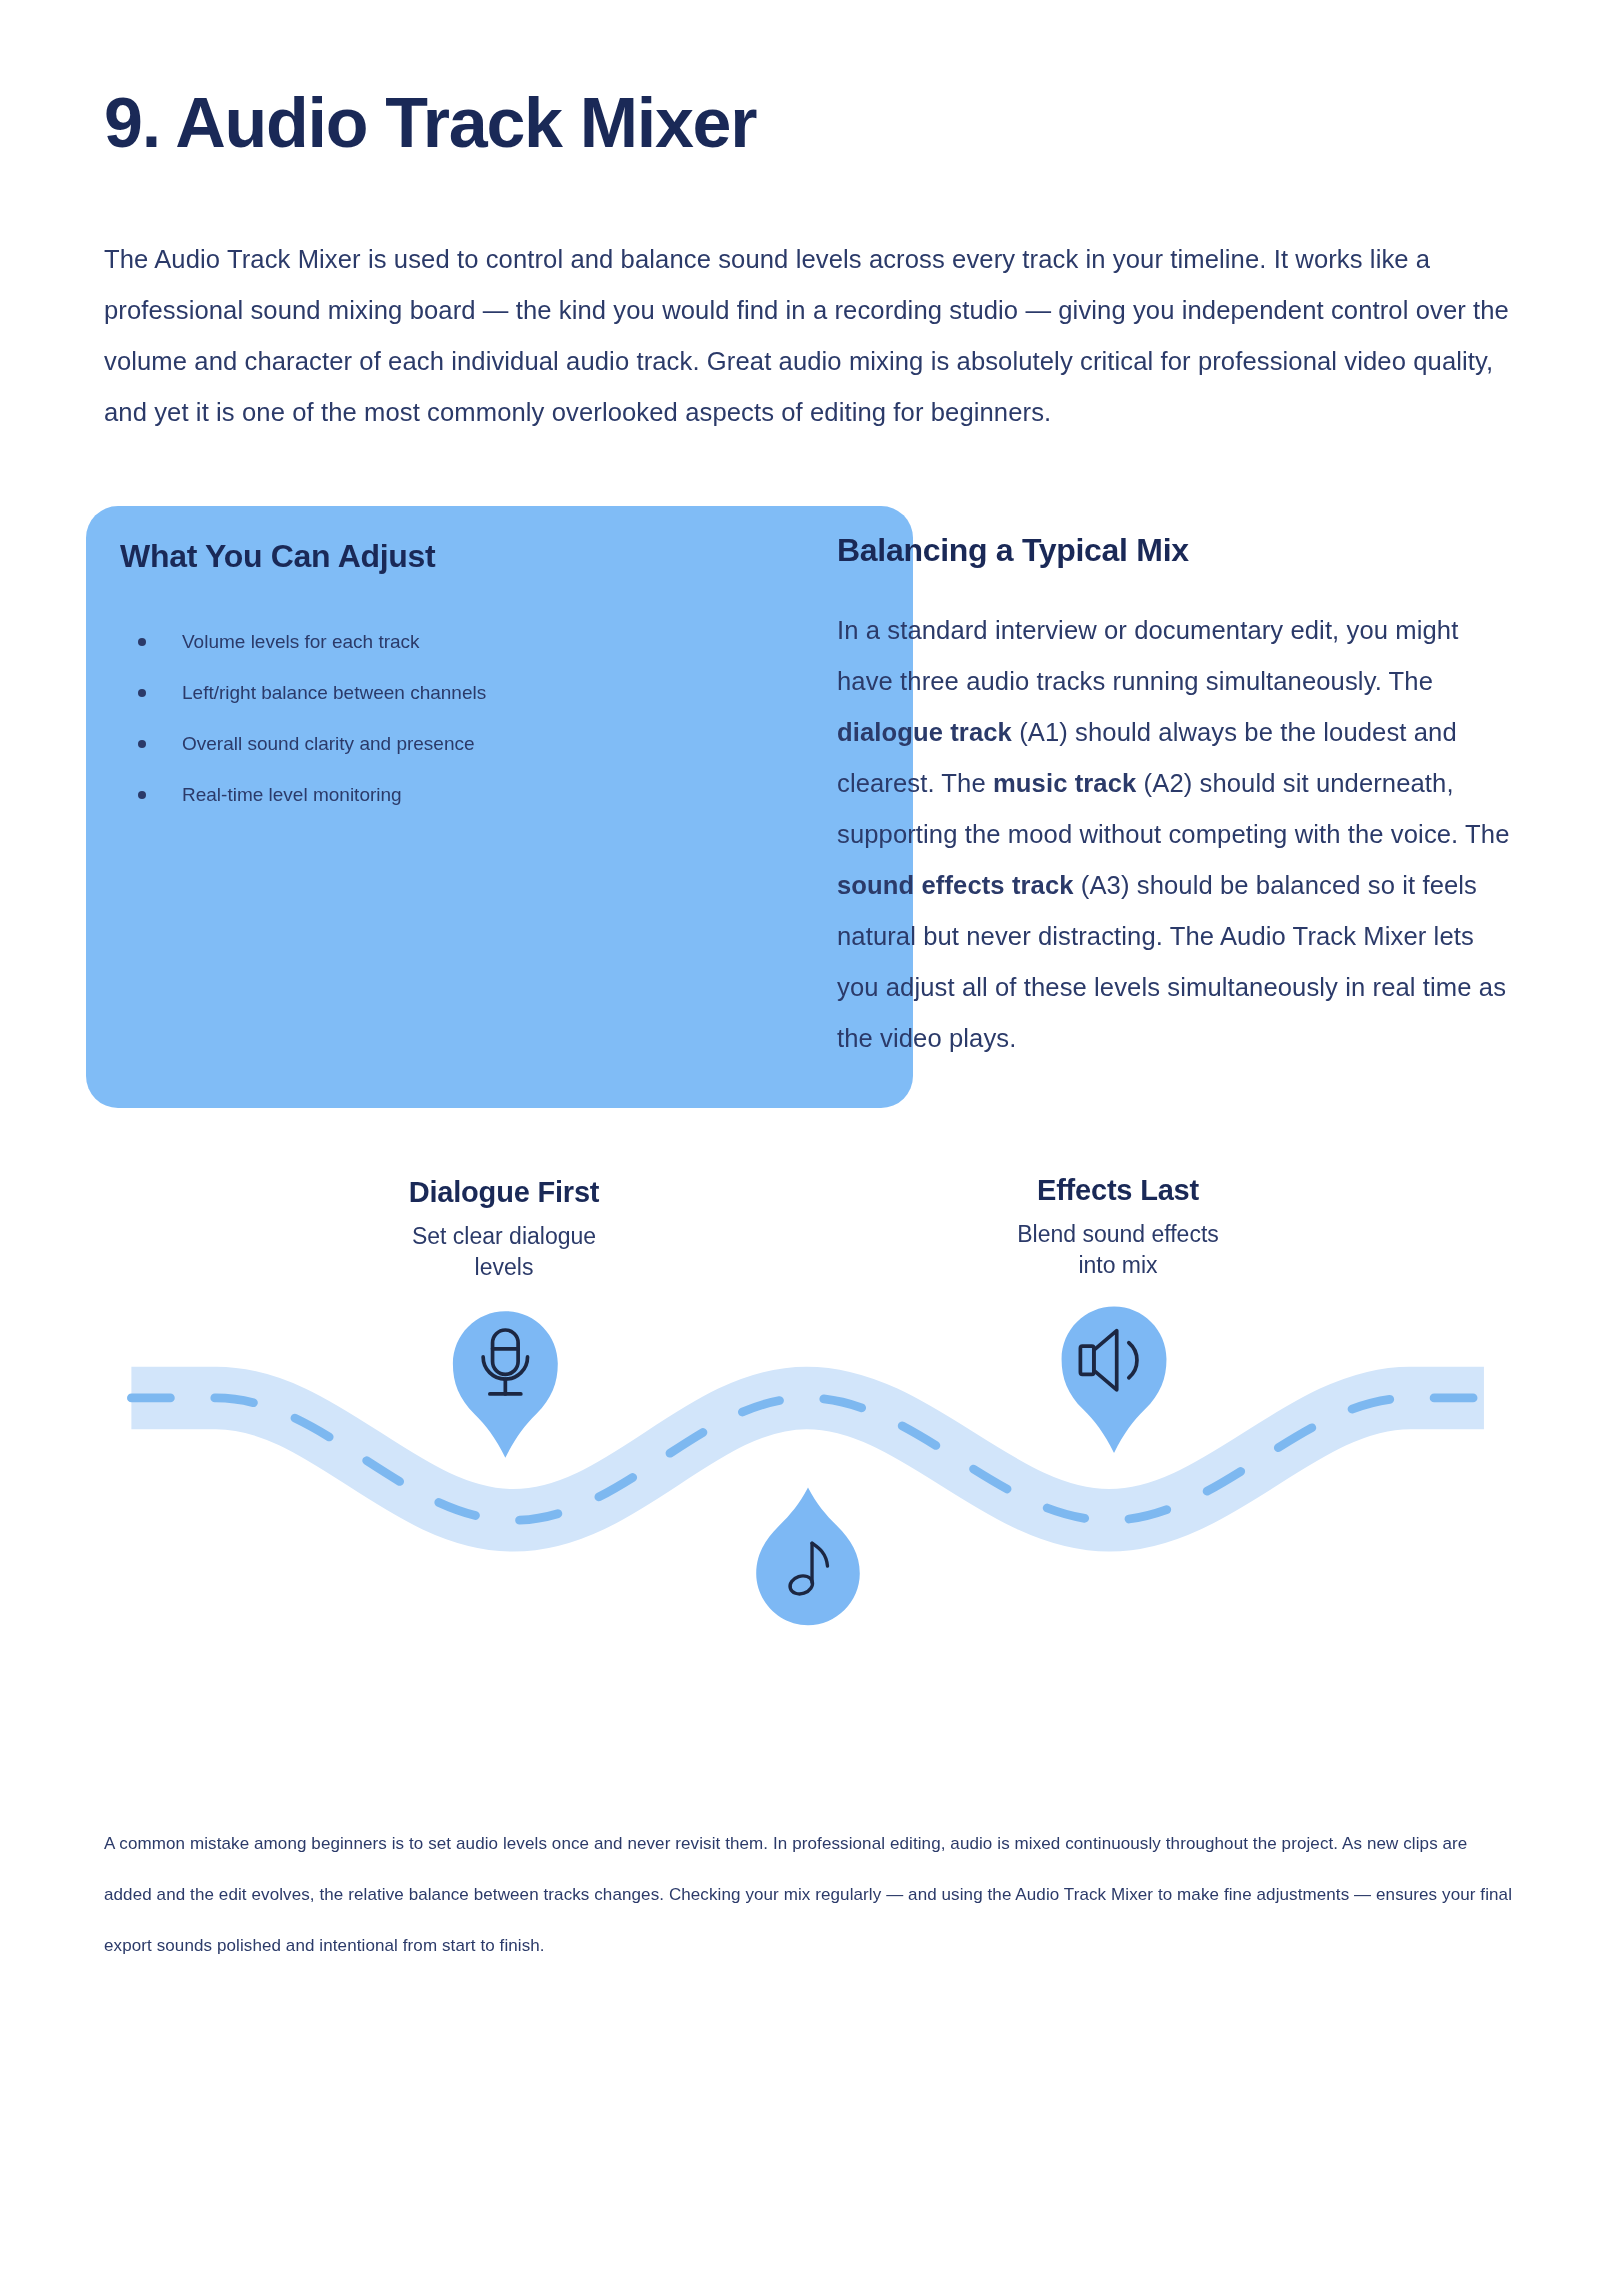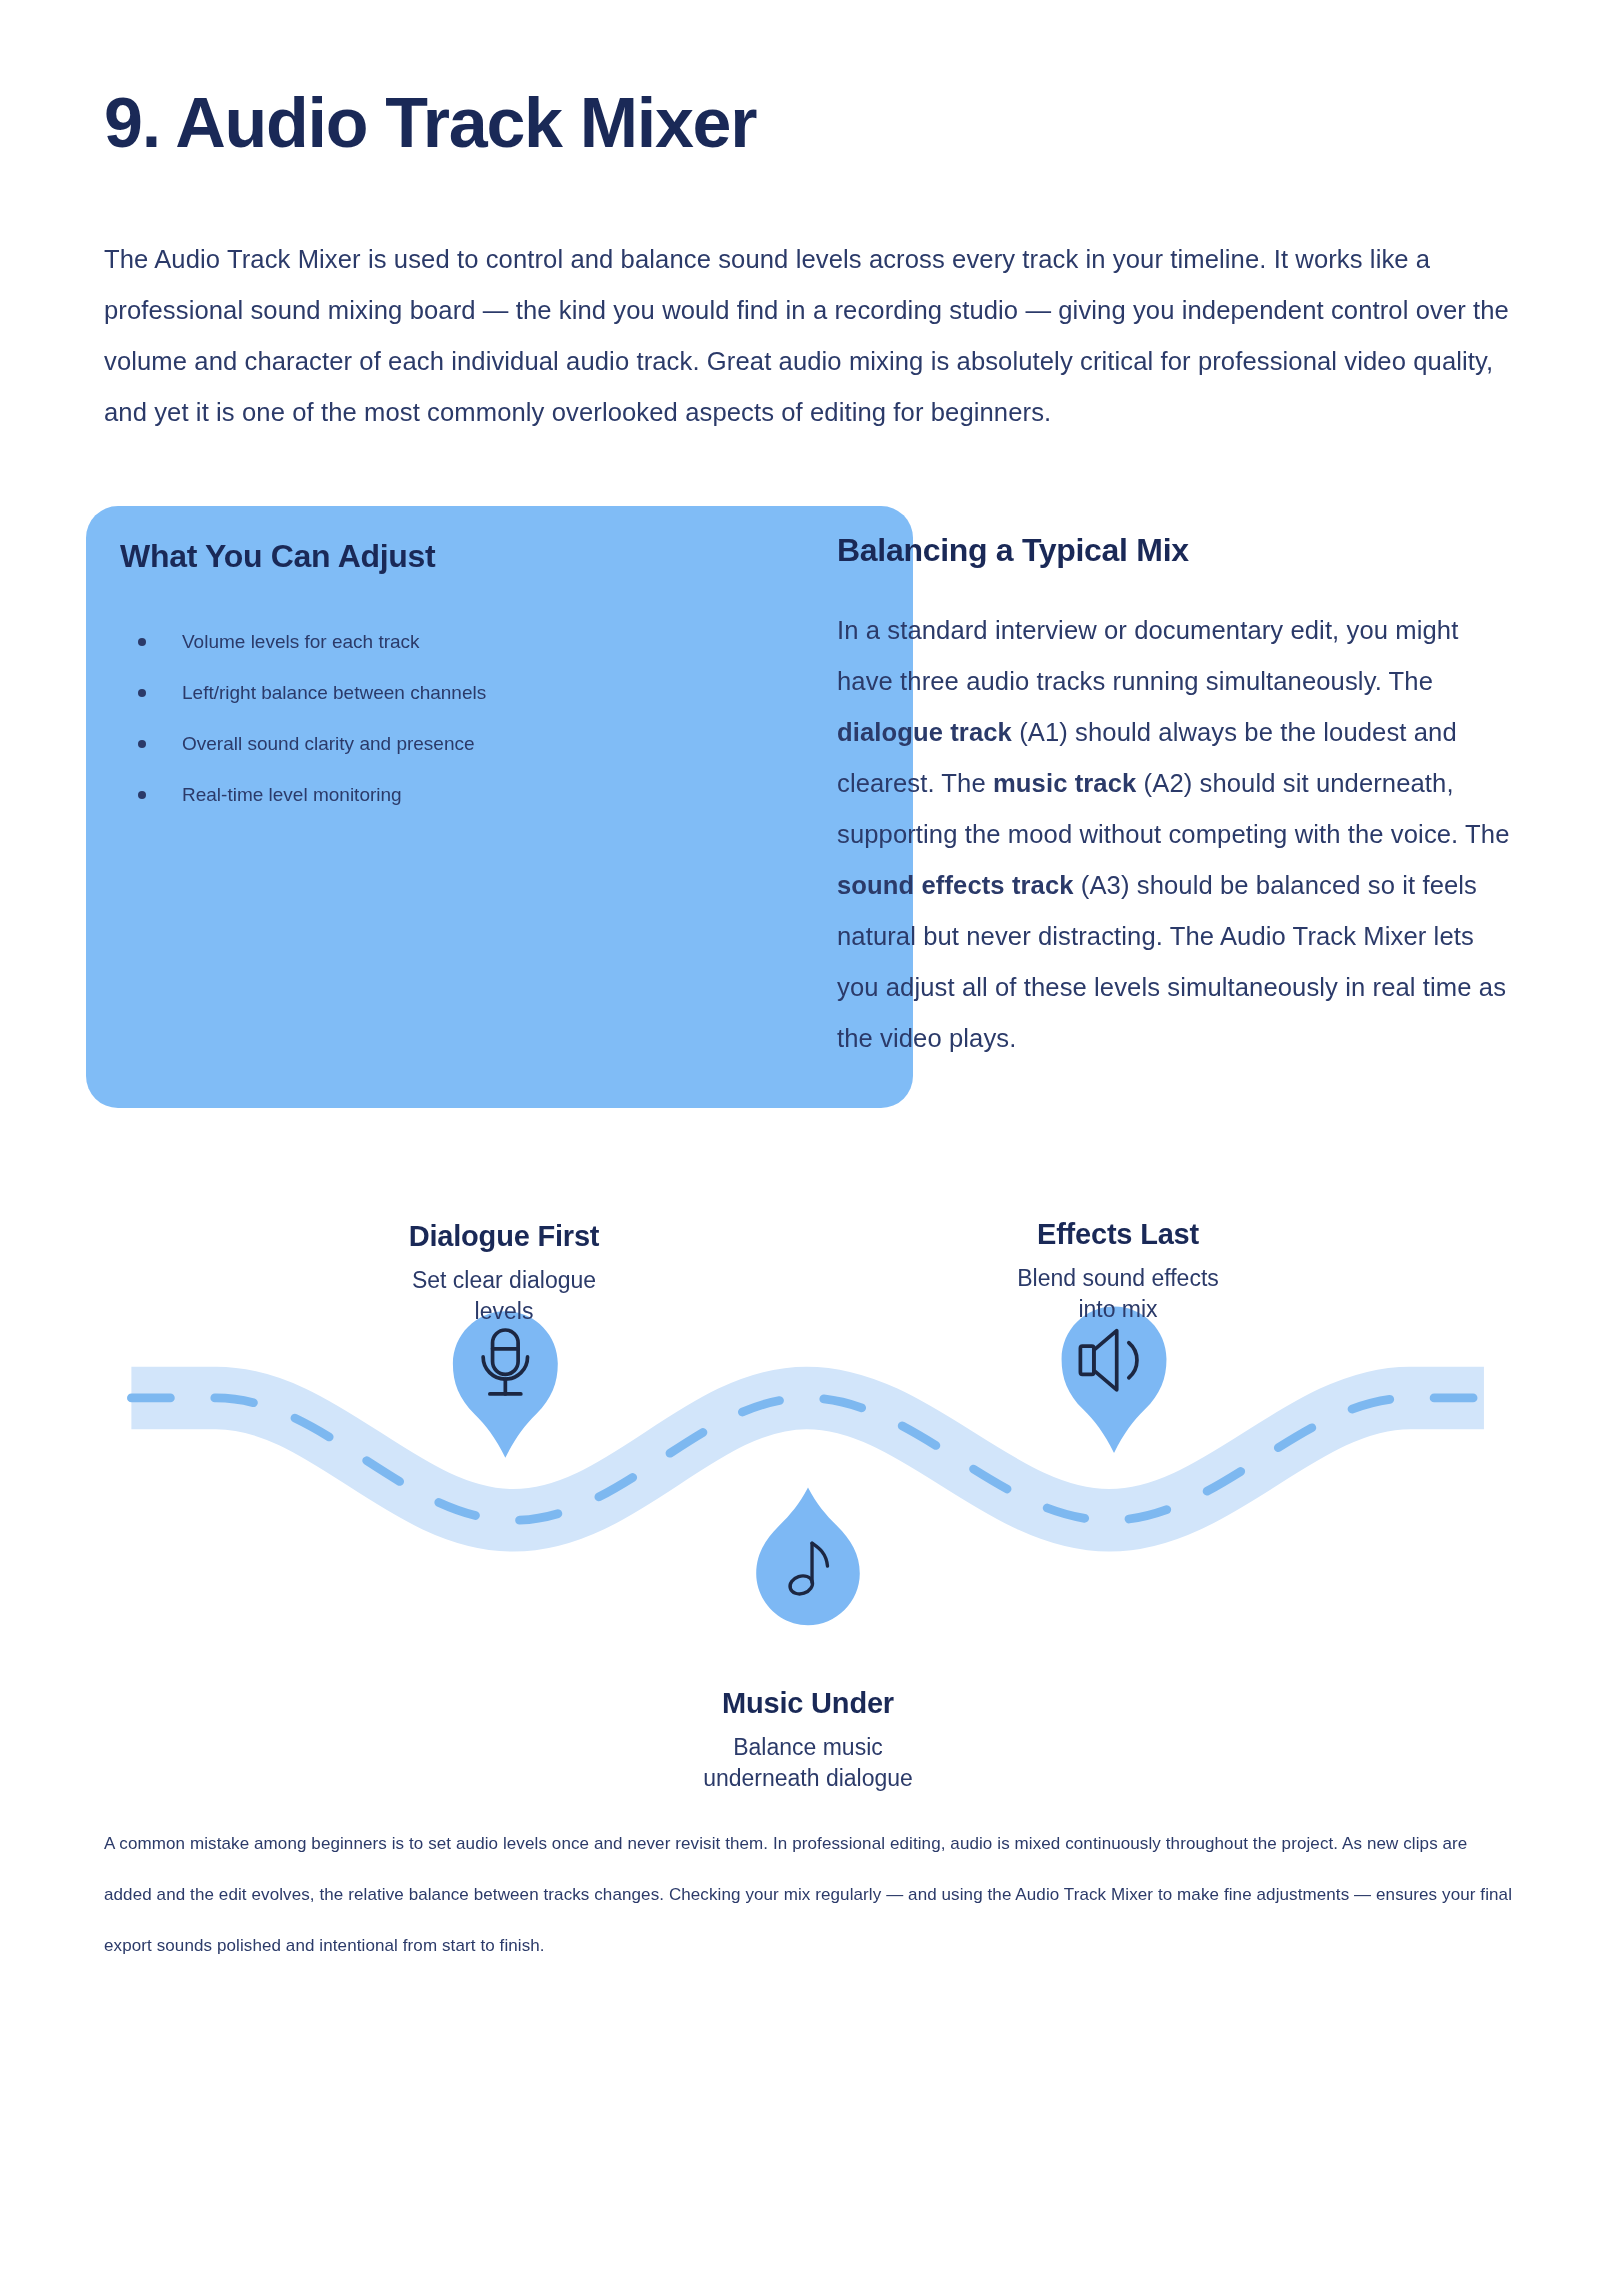--- a/index.html
+++ b/index.html
@@ -94,21 +94,20 @@
     position:absolute;
     width:404px;
     text-align:center;
   }
   .milestone .m-title{
     font-size:29px;
     line-height:35px;
     font-weight:bold;
     letter-spacing:-0.2px;
     color:var(--navy);
-    margin-top:44px;
   }
   .milestone .m-desc{
     margin-top:10.8px;
     font-size:23px;
     line-height:31px;
     color:var(--body-navy);
   }
   .milestone .m-desc span{display:block;text-align:center;}
   .milestone-dialogue{left:302px; top:1175px;}
   .milestone-effects{left:916px; top:1173px;}
@@ -192,24 +191,17 @@
   </div>
 
   <div class="milestone milestone-effects">
     <div class="m-title">Effects Last</div>
     <div class="m-desc">
       <span>Blend sound effects</span>
       <span>into mix</span>
     </div>
   </div>
 
-  <div class="milestone milestone-music">
-    <div class="m-title">Music Under</div>
-    <div class="m-desc">
-      <span>Balance music</span>
-      <span>underneath dialogue</span>
-    </div>
-  </div>
 
   <p class="outro">A common mistake among beginners is to set audio levels once and never revisit them. In professional editing, audio is mixed continuously throughout the project. As new clips are added and the edit evolves, the relative balance between tracks changes. Checking your mix regularly — and using the Audio Track Mixer to make fine adjustments — ensures your final export sounds polished and intentional from start to finish.</p>
 
 </div>
 
 
 </body></html>

